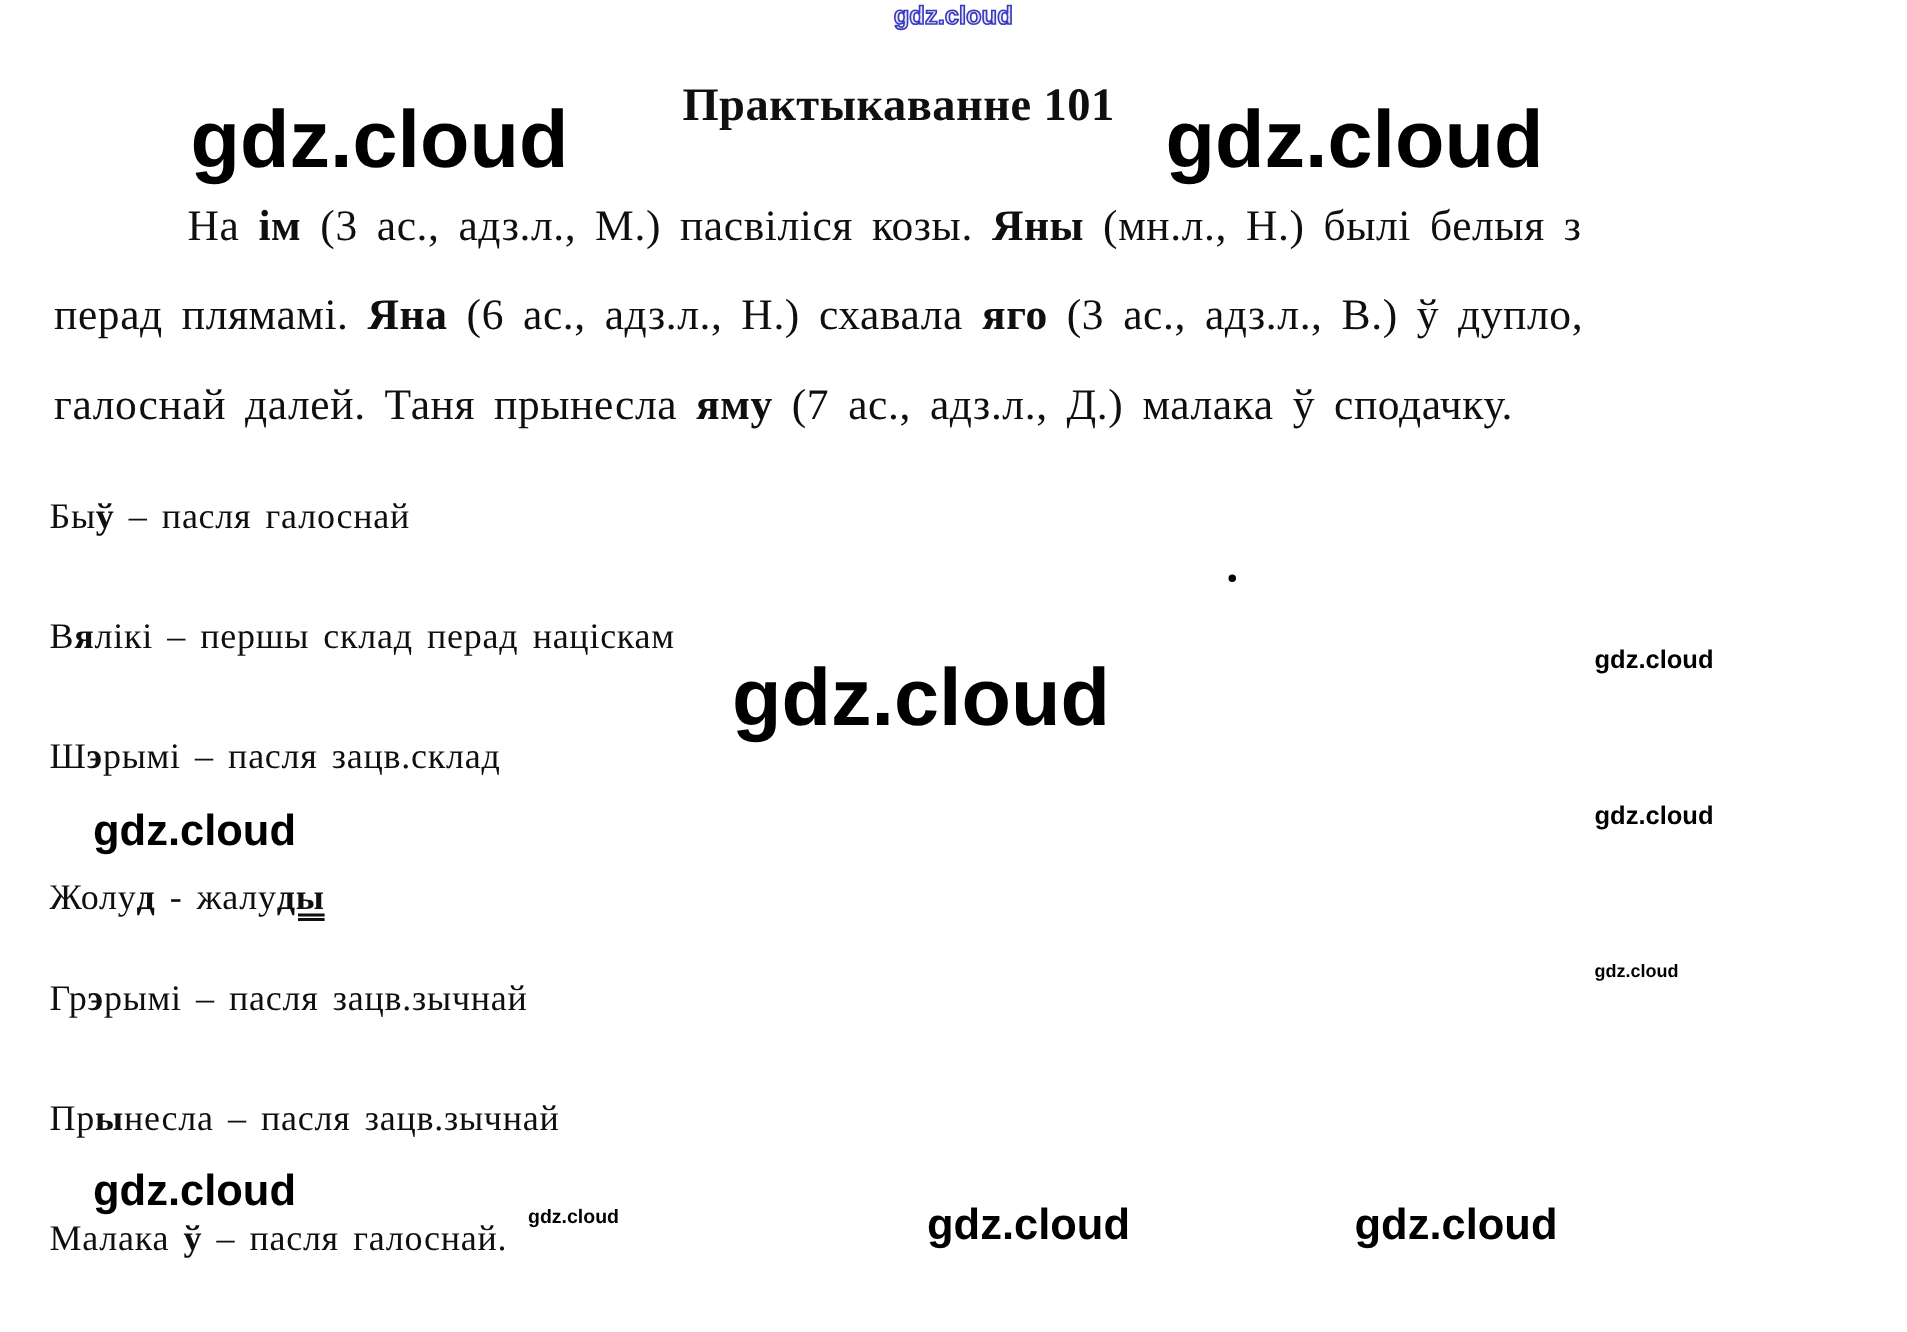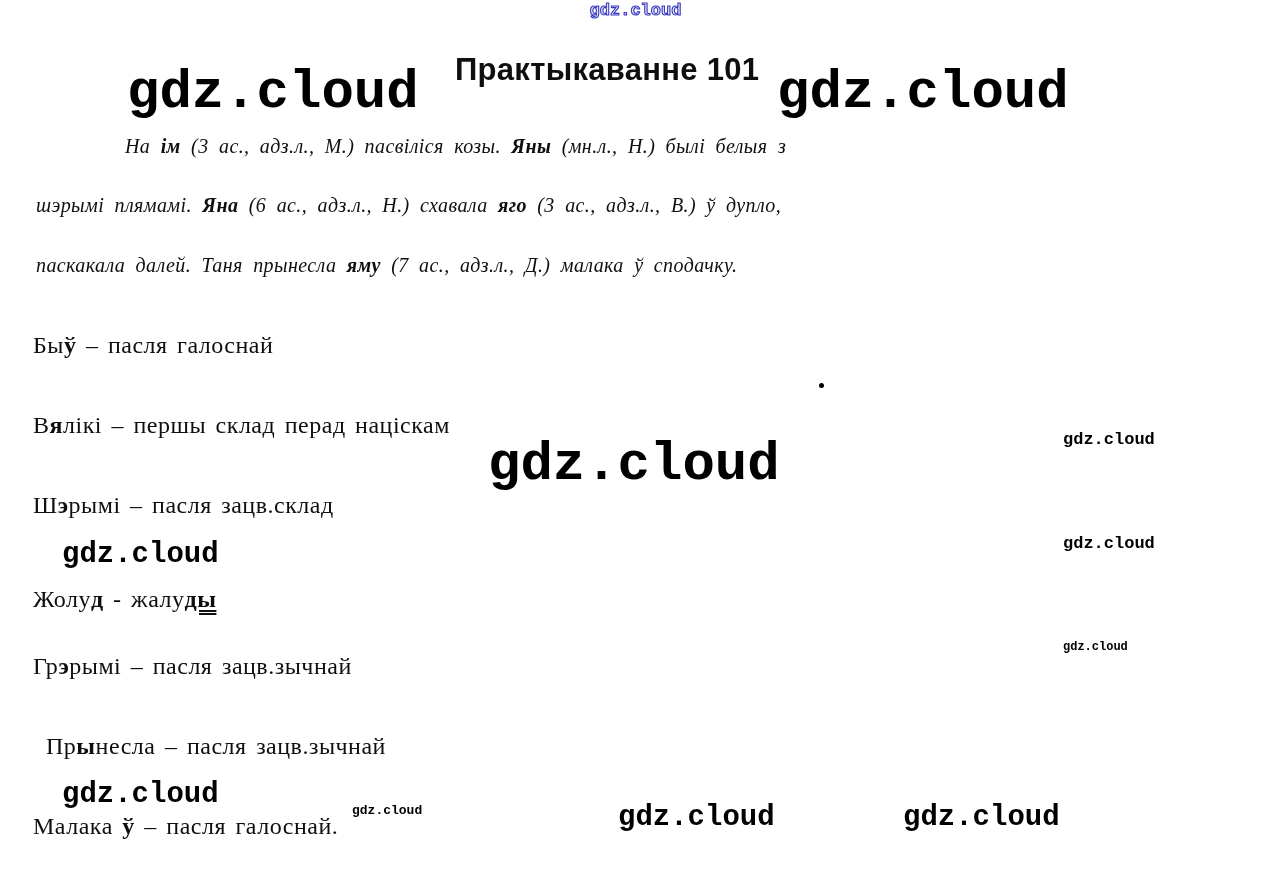--- a/index.html
+++ b/index.html
@@ -8,50 +8,49 @@
     background: #ffffff;
     position: relative;
     overflow: hidden;
     font-family: "Liberation Serif", serif;
     color: #0f0f0f;
   }
   .abs { position: absolute; white-space: nowrap; }
 
   
   .title {
-    font-family: Liberation Sans, sans-serif;
+    font-family: Liberation Serif, serif;
     font-weight: 700;
     font-size: 31px;
     letter-spacing: 0.3px;
   }
 
   
   .para-line {
-    font-size: 20px;
+    font-size: 29px;
     letter-spacing: 0.4px;
     word-spacing: 5px;
     line-height: 1.15;
-    font-style: italic;
   }
   .ans-line {
     font-size: 24px;
     letter-spacing: 0.5px;
     word-spacing: 3px;
     line-height: 1.15;
   }
   .b { font-weight: 700; }
   .u2 {
     text-decoration-line: underline;
     text-decoration-style: double;
     text-underline-offset: 3px;
   }
 
   
   .wm {
-    font-family: Liberation Mono, monospace;
+    font-family: Liberation Sans, sans-serif;
     font-weight: 600;
     color: #000000;
     line-height: 1;
   }
   .wm-top {
     top: 2px; left: 50%; transform: translateX(-50%);
     font-size: 17px; font-weight: 700;
     color: #e4e4f8;
     -webkit-text-stroke: 1.1px #3939c0;
   }
@@ -91,24 +90,24 @@
 <div class="abs wm wm-xs wm-xs-side">gdz.cloud</div>
 <div class="abs wm wm-md wm-md-left-1">gdz.cloud</div>
 <div class="abs wm wm-md wm-md-left-2">gdz.cloud</div>
 <div class="abs wm wm-xs wm-xs-bot">gdz.cloud</div>
 <div class="abs wm wm-md wm-md-bot-1">gdz.cloud</div>
 <div class="abs wm wm-md wm-md-bot-2">gdz.cloud</div>
 
 <div class="abs title" style="left:455px; top:52px;">Практыкаванне 101</div>
 
 <div class="abs para-line" style="left:125px; top:135px;"><span>На </span><span class="b">ім</span><span> (3 ас., адз.л., М.) пасвіліся козы. </span><span class="b">Яны</span><span> (мн.л., Н.) былі белыя з</span></div>
-<div class="abs para-line" style="left:36px; top:194px;"><span>шэрымі плямамі. </span><span class="b">Яна</span><span> (6 ас., адз.л., Н.) схавала </span><span class="b">яго</span><span> (3 ас., адз.л., В.) ў дупло,</span></div>
-<div class="abs para-line" style="left:36px; top:254px;"><span>паскакала далей. Таня прынесла </span><span class="b">яму</span><span> (7 ас., адз.л., Д.) малака ў сподачку.</span></div>
+<div class="abs para-line" style="left:36px; top:194px;"><span>перад плямамі. </span><span class="b">Яна</span><span> (6 ас., адз.л., Н.) схавала </span><span class="b">яго</span><span> (3 ас., адз.л., В.) ў дупло,</span></div>
+<div class="abs para-line" style="left:36px; top:254px;"><span>галоснай далей. Таня прынесла </span><span class="b">яму</span><span> (7 ас., адз.л., Д.) малака ў сподачку.</span></div>
 
 <div class="stray-dot"></div>
 
 <div class="abs ans-line" style="left:33px; top:332px;"><span>Бы</span><span class="b">ў</span><span> – пасля галоснай</span></div>
 <div class="abs ans-line" style="left:33px; top:412px;"><span>В</span><span class="b">я</span><span>лікі – першы склад перад націскам</span></div>
 <div class="abs ans-line" style="left:33px; top:492px;"><span>Ш</span><span class="b">э</span><span>рымі – пасля зацв.склад</span></div>
 <div class="abs ans-line" style="left:33px; top:586px;"><span>Жолу</span><span class="b">д</span><span> - жалу</span><span class="b u2">ды</span></div>
 <div class="abs ans-line" style="left:33px; top:653px;"><span>Гр</span><span class="b">э</span><span>рымі – пасля зацв.зычнай</span></div>
-<div class="abs ans-line" style="left:46px; top:733px;"><span>Пр</span><span class="b">ы</span><span>несла – пасля зацв.зычнай</span></div>
+<div class="abs ans-line" style="left:33px; top:733px;"><span>Пр</span><span class="b">ы</span><span>несла – пасля зацв.зычнай</span></div>
 <div class="abs ans-line" style="left:33px; top:813px;"><span>Малака </span><span class="b">ў</span><span> – пасля галоснай.</span></div>
 
 </body></html>

